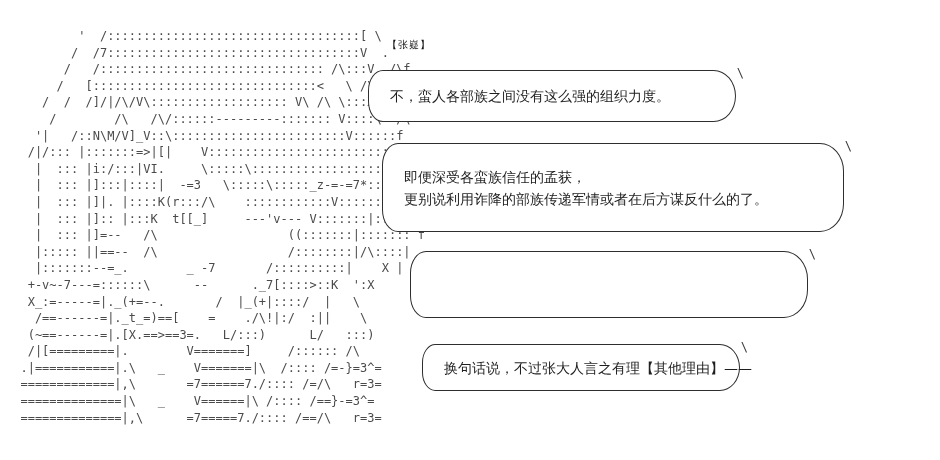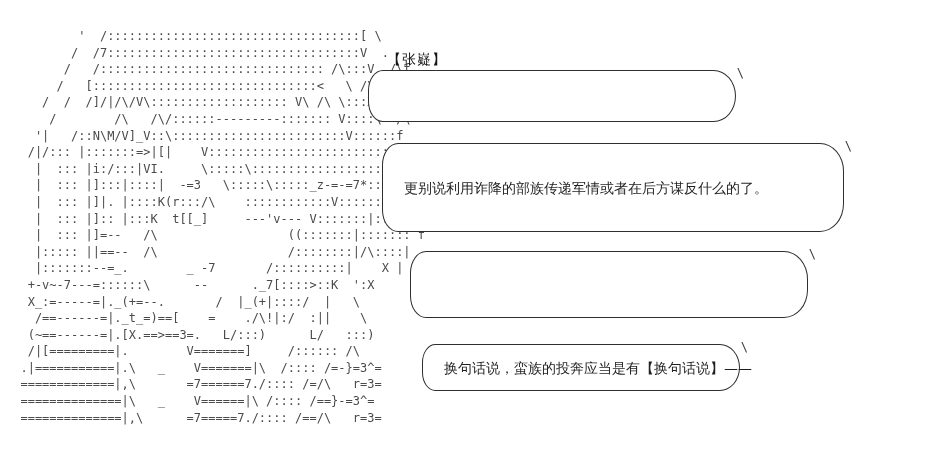--- a/index.html
+++ b/index.html
@@ -14,22 +14,22 @@
     position:absolute;
     left:6px;top:28px;margin:0;
     font-family:"DejaVu Sans Mono","Liberation Mono",monospace;
     font-size:12px;line-height:16.6px;
     color:#4a4a4a;
     white-space:pre;
     z-index:1;
   }
   .name-label{
     position:absolute;
-    left:387px;top:51px;
-    font-size:14px;color:#141414;
+    left:387px;top:38px;
+    font-size:10px;color:#141414;
     letter-spacing:1px;
     z-index:3;
     font-family:"DejaVu Sans","Liberation Sans",sans-serif;
   }
   .bubble{
     position:absolute;
     box-sizing:border-box;
     background:#ffffff;
     border:1.4px solid #2e2e2e;
     border-radius:16px 24px 24px 16px / 22px 28px 28px 22px;
@@ -80,29 +80,31 @@
    /|[=========|.        V=======]     /:::::: /\
   .|===========|.\   _    V=======|\  /:::: /=-}=3^=
   =============|,\       =7======7./:::: /=/\   r=3=
   ==============|\   _    V======|\ /:::: /==}-=3^=
   ==============|,\      =7=====7./:::: /==/\   r=3=</pre>
 
   <div class="name-label">【张嶷】</div>
 
   <div class="bubble b1">
     <span class="tick">\</span>
+    <div class="ln">不，蛮人各部族之间没有这么强的组织力度。</div>
   </div>
 
   <div class="bubble b2">
     <span class="tick">\</span>
+    <div class="ln">即便深受各蛮族信任的孟获，</div>
     <div class="ln">更别说利用诈降的部族传递军情或者在后方谋反什么的了。</div>
   </div>
 
   <div class="bubble b3">
     <span class="tick">\</span>
   </div>
 
   <div class="bubble b4">
     <span class="tick">\</span>
-    <div class="ln">换句话说，蛮族的投奔应当是有【换句话说】——</div>
+    <div class="ln">换句话说，不过张大人言之有理【其他理由】——</div>
   </div>
 
 </div>
 
 </body></html>

